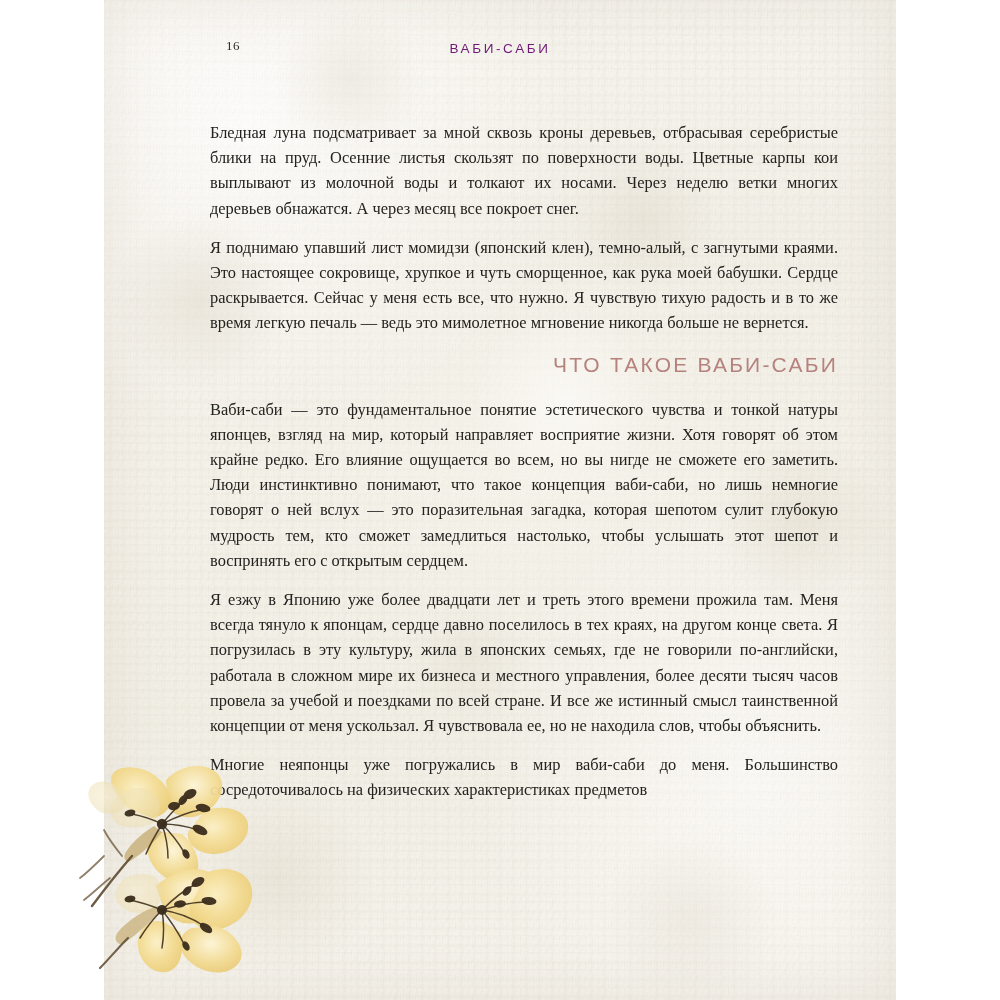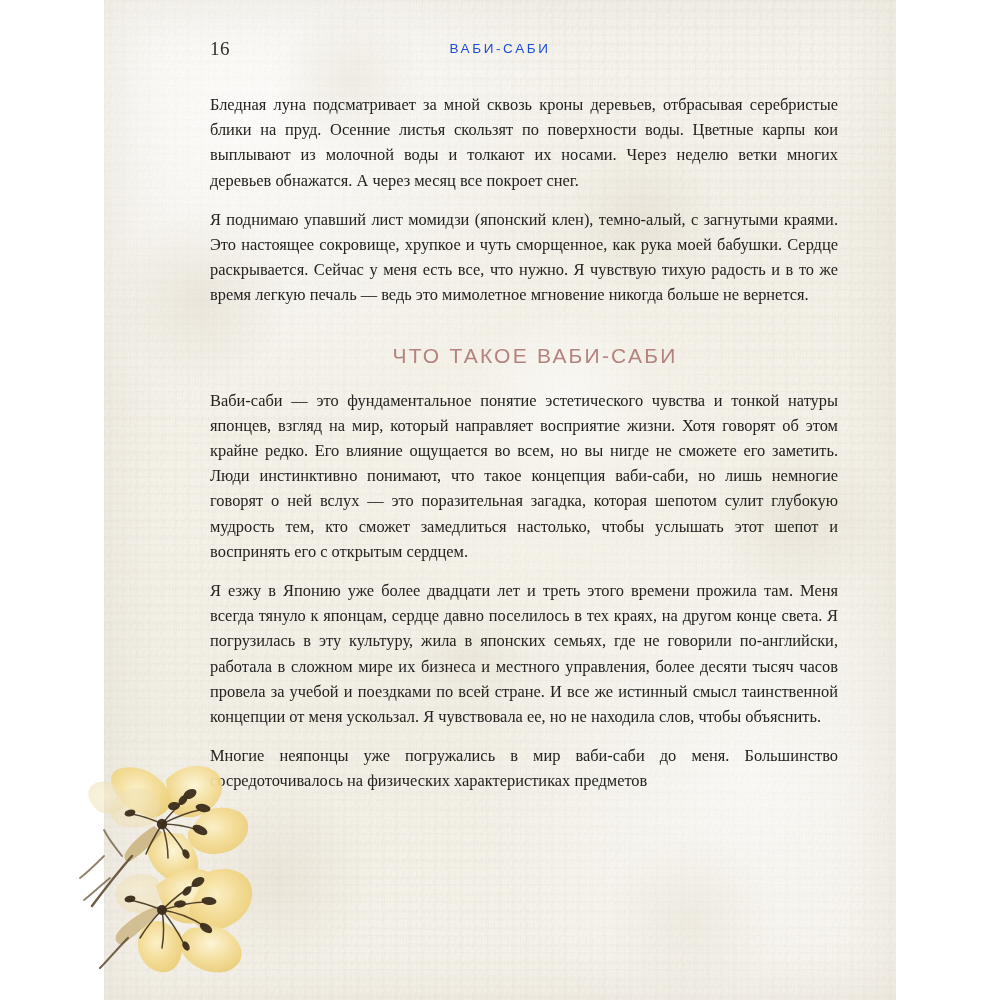--- a/index.html
+++ b/index.html
@@ -67,67 +67,67 @@
   
   .running-head {
     position: absolute;
     left: 210px;
     top: 38px;
     width: 580px;
     height: 24px;
   }
   .folio {
     position: absolute;
-    left: 0;
+    left: 16px;
     top: 0;
     font-family: "Liberation Serif", "DejaVu Serif", serif;
-    font-size: 19px;
+    font-size: 13px;
     color: #2e2e2c;
     letter-spacing: .4px;
   }
   .head-title {
     position: absolute;
     left: 0;
     right: 0;
     top: 3px;
     text-align: center;
     font-family: "Liberation Sans", "DejaVu Sans", sans-serif;
     font-size: 13.5px;
     letter-spacing: 2.6px;
-    color: #1d4ed8;
+    color: #701a75;
   }
 
   
   .text-column {
     position: absolute;
     left: 210px;
-    top: 92px;
+    top: 120px;
     width: 628px;
   }
   p.body-par {
     margin: 0 0 14px 0;
     font-family: "Liberation Serif", "DejaVu Serif", serif;
     font-size: 16.4px;
     line-height: 25.2px;
     color: #23221f;
     text-align: justify;
     text-justify: inter-word;
     hyphens: manual;
     -webkit-hyphens: manual;
   }
   p.body-par:last-child { margin-bottom: 0; }
 
   .section-heading {
-    margin: 36px 0 20px 22px;
+    margin: 17px 0 20px 22px;
     font-family: "Liberation Sans", "DejaVu Sans", sans-serif;
     font-size: 21px;
     letter-spacing: 2.2px;
     color: #b5827e;
     font-weight: 400;
-    text-align: center;
+    text-align: right;
   }
 
   
   .flowers {
     position: absolute;
     left: 70px;
     top: 760px;
     width: 230px;
     height: 240px;
     pointer-events: none;

